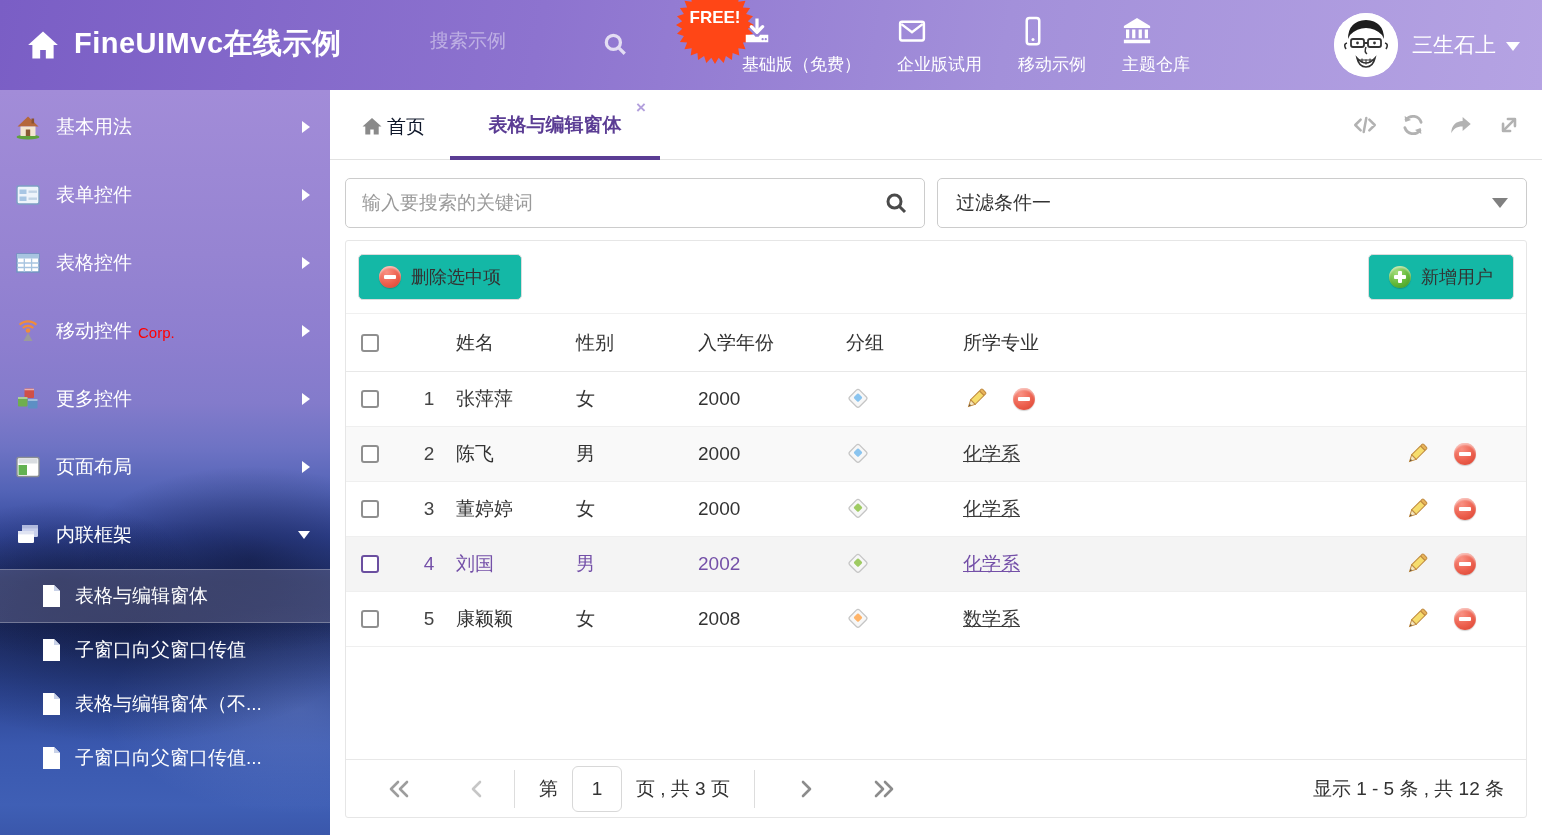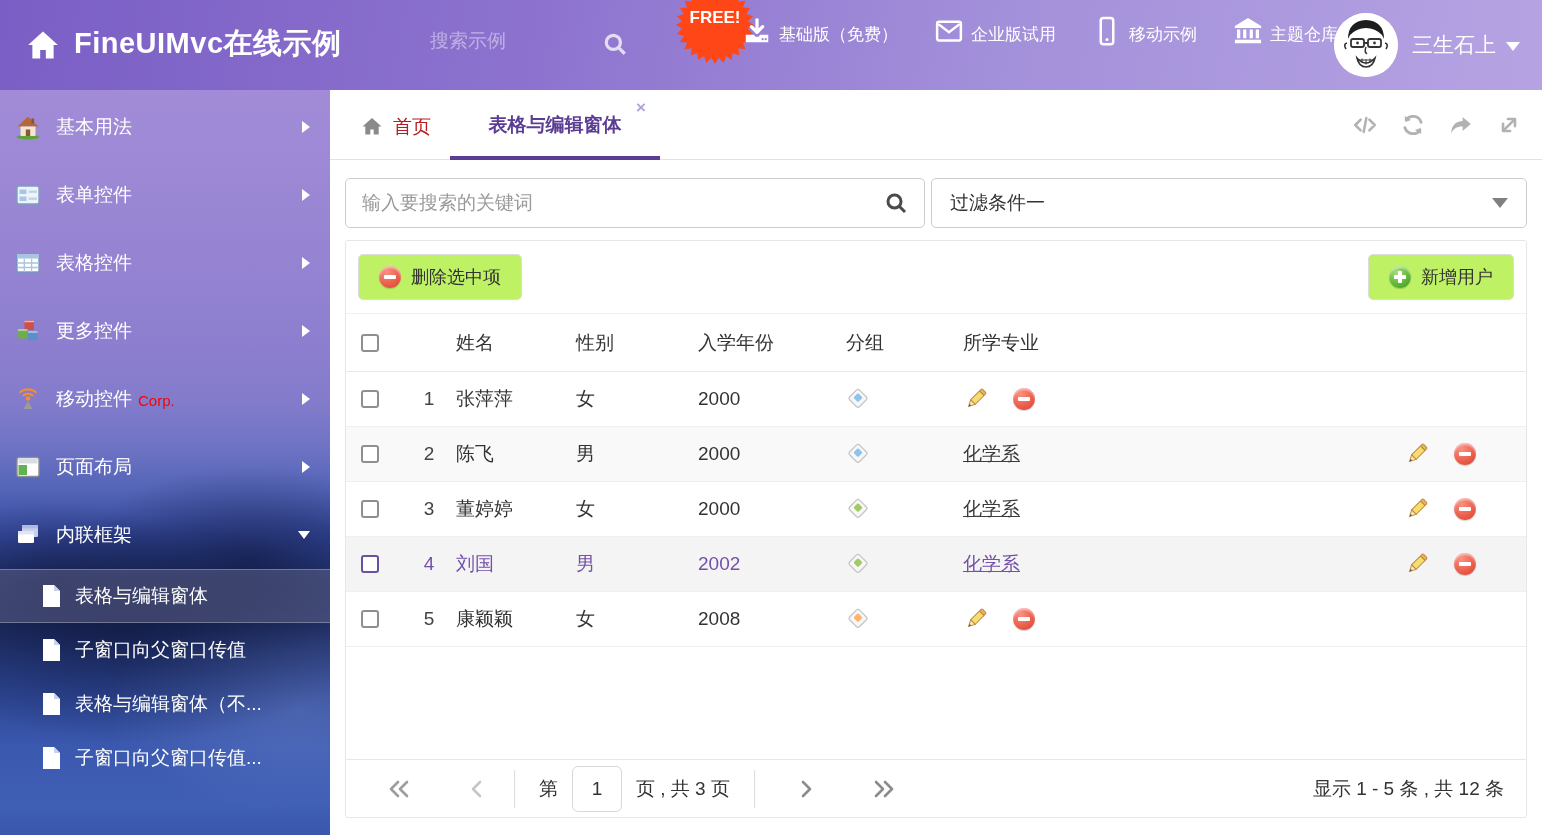--- a/index.html
+++ b/index.html
@@ -12,21 +12,21 @@
 .hm-home{position:absolute;left:26px;top:28px;width:34px;height:34px}
 .brand{position:absolute;left:74px;top:24px;font-size:29px;font-weight:bold;letter-spacing:.5px}
 .hd-search{position:absolute;left:430px;top:30px;width:150px;background:transparent;border:none;outline:none;
   color:#fff;font-size:19px;font-family:inherit}
 .hd-search::placeholder{color:rgba(255,255,255,.45)}
 .hd-search-ic{position:absolute;left:602px;top:31px;width:26px;height:26px;opacity:.75}
 .free-badge{position:absolute;left:676px;top:-14px;width:78px;height:78px}
 .free-badge svg{width:78px;height:78px}
 .free-txt{position:absolute;left:0;top:22px;width:78px;text-align:center;font-size:17px;font-weight:bold;color:#fff}
 .hd-nav{position:absolute;left:724px;top:14px;display:flex;align-items:flex-start}
-.nav-item{display:flex;flex-direction:row;align-items:flex-end;gap:7px;cursor:pointer;padding:0 18px}
+.nav-item{display:flex;flex-direction:column;align-items:flex-start;gap:7px;cursor:pointer;padding:0 18px}
 .nav-ic{height:32px;display:flex;align-items:flex-end}
 .nav-ic svg{width:30px;height:30px}
 .nav-lbl{font-size:17px;white-space:nowrap}
 .avatar{position:absolute;left:1334px;top:13px;width:64px;height:64px;border-radius:50%;overflow:hidden;background:#fff}
 .avatar svg{width:64px;height:64px}
 .user{position:absolute;left:1412px;top:31px;display:flex;align-items:center;gap:10px;font-size:21px;cursor:pointer}
 .caret-w{width:0;height:0;border-left:7px solid transparent;border-right:7px solid transparent;border-top:9px solid #fff;margin-top:3px}
 
 
 .body{flex:1;display:flex;min-height:0}
@@ -51,43 +51,43 @@
 .side-sub{height:54px;display:flex;align-items:center;padding-left:41px;color:#fff;font-size:19px;cursor:pointer;white-space:nowrap}
 .side-sub .ic{width:21px;height:24px;margin-right:13px;flex-shrink:0}
 .side-sub .ic svg{width:21px;height:24px}
 .side-sub.active{background:rgba(115,115,150,.42);box-shadow:inset 0 1px 0 rgba(255,255,255,.28),inset 0 -1px 0 rgba(255,255,255,.28)}
 
 
 .main{flex:1;display:flex;flex-direction:column;min-width:0;background:#fff}
 
 
 .tabbar{height:70px;flex-shrink:0;position:relative;border-bottom:1px solid #e2e2e2}
-.tab-home{position:absolute;left:30px;top:0;height:74px;display:flex;align-items:center;gap:9px;color:#b91c1c;font-size:19px;cursor:pointer}
+.tab-home{position:absolute;left:30px;top:0;height:74px;display:flex;align-items:center;gap:3px;color:#0f172a;font-size:19px;cursor:pointer}
 .tab-home svg{width:24px;height:24px}
 .tab-active{position:absolute;left:120px;top:0;width:210px;height:70px;display:flex;align-items:center;justify-content:center;
   color:#5b3d94;font-weight:bold;font-size:19px;cursor:pointer}
 .tab-underline{position:absolute;left:120px;bottom:-1px;width:210px;height:4px;background:#5b3d94}
 .tab-close{position:absolute;right:14px;top:9px;color:#b3a0dd;font-size:17px;font-weight:bold;line-height:1;cursor:pointer}
 .tab-tools{position:absolute;right:20px;top:0;height:70px;display:flex;align-items:center;gap:22px}
 .tool-ic{width:26px;height:26px;cursor:pointer}
 .tool-ic svg{width:26px;height:26px}
 
 
 .content{flex:1;display:flex;flex-direction:column;padding:18px 15px 17px 15px;min-height:0}
-.filter-row{display:flex;gap:6px;flex-shrink:0}
+.filter-row{display:flex;gap:12px;flex-shrink:0}
 .search-box{width:580px;height:50px;border:1px solid #ccc;border-radius:5px;display:flex;align-items:center;padding:0 16px;background:#fff}
 .search-box input{flex:1;border:none;outline:none;font-size:19px;color:#333;font-family:inherit}
 .search-box input::placeholder{color:#9a9a9a}
 .search-box .sic{width:24px;height:24px;cursor:pointer}
 .dd{flex:1;height:50px;border:1px solid #ccc;border-radius:5px;display:flex;align-items:center;padding:0 18px;font-size:19px;color:#333;cursor:pointer;background:#fff}
 .dd .tri{margin-left:auto;width:0;height:0;border-left:8px solid transparent;border-right:8px solid transparent;border-top:10px solid #808080}
 
 .grid-panel{margin-top:12px;flex:1;border:1px solid #e6e6e6;border-radius:3px;display:flex;flex-direction:column;min-height:0}
 .toolbar{padding:13px 12px;display:flex;border-bottom:1px solid #f0f0f0}
-.btn{height:46px;border:1px solid #dcdcdc;border-radius:5px;background:#bef264;display:flex;align-items:center;gap:10px;padding:0 20px;font-size:18px;color:#333;cursor:pointer}
+.btn{height:46px;border:1px solid #dcdcdc;border-radius:5px;background:#14b8a6;display:flex;align-items:center;gap:10px;padding:0 20px;font-size:18px;color:#333;cursor:pointer}
 .btn-add{margin-left:auto}
 .ic-del,.ic-add{width:22px;height:22px;border-radius:50%;position:relative;flex-shrink:0;
   box-shadow:inset 0 2px 2px rgba(255,255,255,.55),0 1px 1px rgba(0,0,0,.18)}
 .ic-del{background:radial-gradient(circle at 35% 28%,#f99183,#ec5f4d 55%,#d7402e)}
 .ic-add{background:radial-gradient(circle at 35% 28%,#a5dd7c,#62b838 55%,#3f9420)}
 .ic-del::after{content:"";position:absolute;left:5px;top:9px;width:12px;height:4px;background:#fff;border-radius:1px}
 .ic-add::after{content:"";position:absolute;left:5px;top:9px;width:12px;height:4px;background:#fff;border-radius:1px}
 .ic-add::before{content:"";position:absolute;left:9px;top:5px;width:4px;height:12px;background:#fff;border-radius:1px}
 
 
@@ -250,38 +250,38 @@
                 <rect x="2" y="4" width="22" height="18" fill="#fff" stroke="#6f96c0" stroke-width="1.4"></rect>
                 <rect x="2" y="4" width="22" height="4.5" fill="#a7c4e0"></rect>
                 <path d="M2 13h22M2 17.5h22M9.3 8.5v13.5M16.6 8.5v13.5" stroke="#a7c4e0" stroke-width="1.3"></path>
               </svg></span>
             <span class="lbl">表格控件</span>
             <span class="spacer"></span>
             <span class="chev-r"></span>
           </div>
           <div class="side-item">
             <span class="ic"><svg viewBox="0 0 26 26">
+                <path d="M13 15l-4.5 8h9Z" fill="#9b9b9b"></path>
+                <circle cx="13" cy="12.5" r="2.3" fill="#f08c3a"></circle>
+                <path d="M7.8 10a7.5 7.5 0 0 1 10.4 0" fill="none" stroke="#f08c3a" stroke-width="2.1"></path>
+                <path d="M4.6 6.8a12 12 0 0 1 16.8 0" fill="none" stroke="#f08c3a" stroke-width="2.1"></path>
+              </svg></span>
+            <span class="lbl">移动控件</span>
+            <span class="corp">Corp.</span>
+            <span class="spacer"></span>
+            <span class="chev-r"></span>
+          </div>
+          <div class="side-item">
+            <span class="ic"><svg viewBox="0 0 26 26">
                 <rect x="9.5" y="2.5" width="9.5" height="9.5" rx="1" fill="#d05048"></rect>
                 <rect x="3" y="11" width="9.5" height="9.5" rx="1" fill="#6fae4e"></rect>
                 <rect x="13" y="13" width="9.5" height="9.5" rx="1" fill="#5d8fc4"></rect>
                 <path d="M9.5 3.5h9.5M3 12h9.5M13 14h9.5" stroke="rgba(255,255,255,.55)" stroke-width="1.4"></path>
               </svg></span>
             <span class="lbl">更多控件</span>
-            <span class="spacer"></span>
-            <span class="chev-r"></span>
-          </div>
-          <div class="side-item">
-            <span class="ic"><svg viewBox="0 0 26 26">
-                <path d="M13 15l-4.5 8h9Z" fill="#9b9b9b"></path>
-                <circle cx="13" cy="12.5" r="2.3" fill="#f08c3a"></circle>
-                <path d="M7.8 10a7.5 7.5 0 0 1 10.4 0" fill="none" stroke="#f08c3a" stroke-width="2.1"></path>
-                <path d="M4.6 6.8a12 12 0 0 1 16.8 0" fill="none" stroke="#f08c3a" stroke-width="2.1"></path>
-              </svg></span>
-            <span class="lbl">移动控件</span>
-            <span class="corp">Corp.</span>
             <span class="spacer"></span>
             <span class="chev-r"></span>
           </div>
           <div class="side-item">
             <span class="ic"><svg viewBox="0 0 26 26">
                 <rect x="2" y="3.5" width="22" height="19" rx="2" fill="#fff" stroke="#8a8f94" stroke-width="1.4"></rect>
                 <rect x="3.5" y="5" width="19" height="4.5" fill="#d9dde1"></rect>
                 <rect x="3.5" y="11" width="8.5" height="10" fill="#62b152"></rect>
               </svg></span>
             <span class="lbl">页面布局</span>
@@ -541,20 +541,21 @@
                   <div class="c-gender">女</div>
                   <div class="c-year">2008</div>
                   <div class="c-group">
                     <span><svg viewBox="0 0 26 26">
                         <g transform="rotate(45 13 13)">
                           <rect x="6.5" y="6.5" width="15" height="15" rx="2.5" fill="#f7f7f7" stroke="#c6c6c6" stroke-width="1.4"></rect>
                           <rect x="10" y="10" width="7" height="7" rx="1.2" fill="#ffb469"></rect>
                         </g>
                       </svg></span>
                   </div>
+                  <div class="c-major"><a>数学系</a></div>
                   <div class="c-act">
                     <span class="pencil"><svg viewBox="0 0 26 26">
                         <g transform="rotate(45 13 13)">
                           <rect x="9.8" y="1.5" width="6.4" height="3.4" rx="1.2" fill="#e8b45a" stroke="#c08a3e" stroke-width="1"></rect>
                           <rect x="9.8" y="4.9" width="6.4" height="12.5" fill="#f6dd6d" stroke="#c08a3e" stroke-width="1"></rect>
                           <path d="M9.8 17.4h6.4L13 23.5Z" fill="#f5e7c0" stroke="#c08a3e" stroke-width="1"></path>
                           <path d="M12 20.9h2L13 23.5Z" fill="#5a4632"></path>
                         </g>
                       </svg></span>
                     <span class="ic-del row-del"></span>

